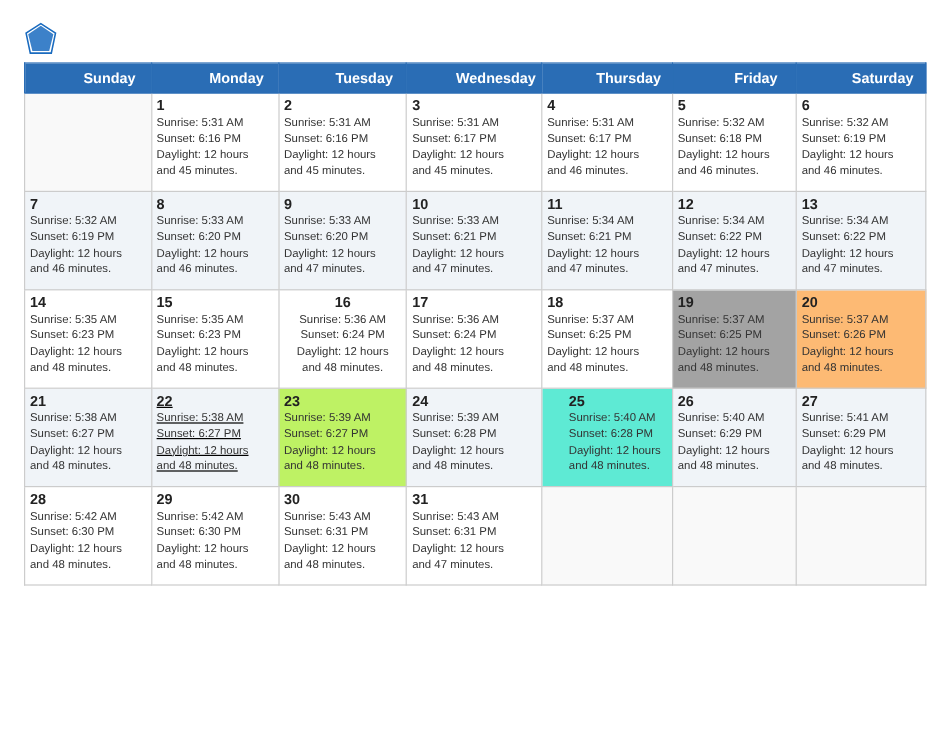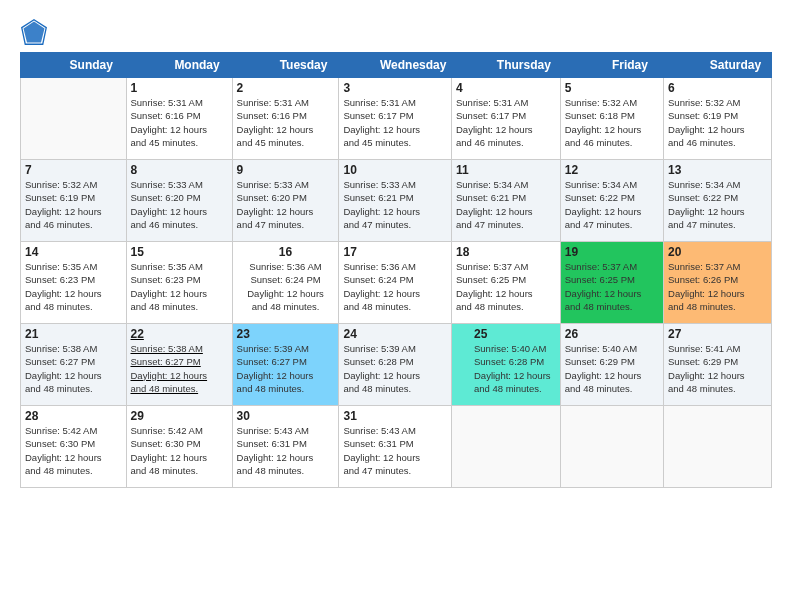--- a/index.html
+++ b/index.html
@@ -250,21 +250,21 @@
 Daylight: 12 hours
 and 48 minutes.</div>
           </td>
           <td style="background: rgb(255, 255, 255);">
             <div class="day-num">18</div>
             <div class="day-info" style="white-space: pre-line;">Sunrise: 5:37 AM
 Sunset: 6:25 PM
 Daylight: 12 hours
 and 48 minutes.</div>
           </td>
-          <td style="background: #22c55e;">
+          <td style="background: #a3a3a3;">
             <div class="day-num">19</div>
             <div class="day-info" style="white-space: pre-line;">Sunrise: 5:37 AM
 Sunset: 6:25 PM
 Daylight: 12 hours
 and 48 minutes.</div>
           </td>
           <td style="background: #fdba74;">
             <div class="day-num">20</div>
             <div class="day-info" style="white-space: pre-line;">Sunrise: 5:37 AM
 Sunset: 6:26 PM
@@ -280,21 +280,21 @@
 Daylight: 12 hours
 and 48 minutes.</div>
           </td>
           <td style="background: rgb(240, 244, 248); text-decoration: underline;">
             <div class="day-num">22</div>
             <div class="day-info" style="white-space: pre-line;">Sunrise: 5:38 AM
 Sunset: 6:27 PM
 Daylight: 12 hours
 and 48 minutes.</div>
           </td>
-          <td style="background: #7dd3fc;">
+          <td style="background: #bef264;">
             <div class="day-num">23</div>
             <div class="day-info" style="white-space: pre-line;">Sunrise: 5:39 AM
 Sunset: 6:27 PM
 Daylight: 12 hours
 and 48 minutes.</div>
           </td>
           <td style="background: rgb(240, 244, 248);">
             <div class="day-num">24</div>
             <div class="day-info" style="white-space: pre-line;">Sunrise: 5:39 AM
 Sunset: 6:28 PM

